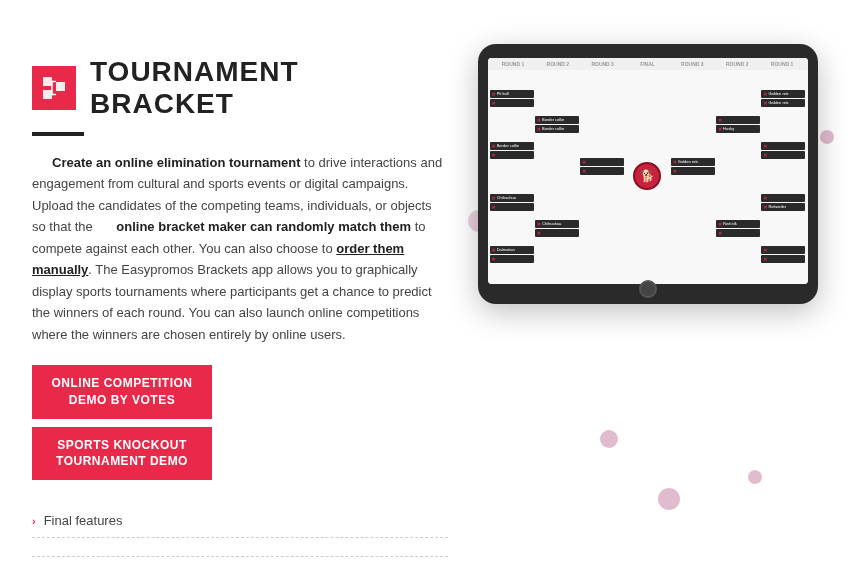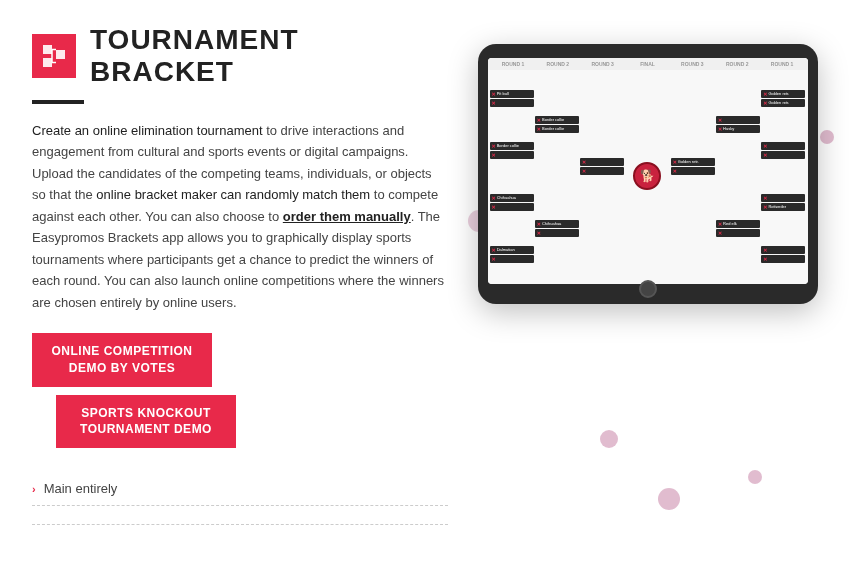--- a/index.html
+++ b/index.html
@@ -28,20 +28,21 @@
       display: flex;
       align-items: flex-start;
       justify-content: center;
       padding-top: 10px;
     }
     
     .header-area {
       display: flex;
       align-items: center;
       margin-bottom: 12px;
+      margin-top: 32px;
     }
     .icon-box {
       width: 44px;
       height: 44px;
       background: #e8294a;
       display: flex;
       align-items: center;
       justify-content: center;
       margin-right: 14px;
       flex-shrink: 0;
@@ -65,22 +66,23 @@
       margin-top: 2px;
     }
     
     .description {
       font-size: 13px;
       line-height: 1.65;
       color: #444;
       margin-bottom: 20px;
     }
     .description b {
-      font-weight: 400;
+      font-weight: 700;
       color: #222;
+      margin-left: 20px;
     }
     .description u {
       text-decoration: underline;
       font-weight: 700;
       color: #222;
     }
     
     .btn-group {
       display: flex;
       flex-direction: column;
@@ -241,30 +243,30 @@
       <div class="title-underline"></div>
 
       <p class="description">
         <b>Create an online elimination tournament</b><span> to drive interactions and engagement from cultural and sports events or digital campaigns. Upload the candidates of the competing teams, individuals, or objects so that the </span><b>online bracket maker can randomly match them</b><span> to compete against each other. You can also choose to </span><u>order them manually</u><span>. The Easypromos Brackets app allows you to graphically display sports tournaments where participants get a chance to predict the winners of each round. You can also launch online competitions where the winners are chosen entirely by online users.</span>
       </p>
 
       <div class="btn-group">
         <button class="btn-red" style="line-height:1.4;">
           ONLINE COMPETITION<br>DEMO BY VOTES
         </button>
-        <button class="btn-red" style="line-height:1.4;margin-left:24px;">
+        <button class="btn-red" style="line-height:1.4;">
           SPORTS KNOCKOUT<br>TOURNAMENT DEMO
         </button>
       </div>
 
       <div>
         <div>
           <div class="toc-item">
             <span class="toc-chevron">›</span>
-            <span>Main entirely</span>
+            <span>Final features</span>
           </div>
           <div class="toc-item">
             
             
           </div>
 
         </div>
       </div>
     </div>
 

